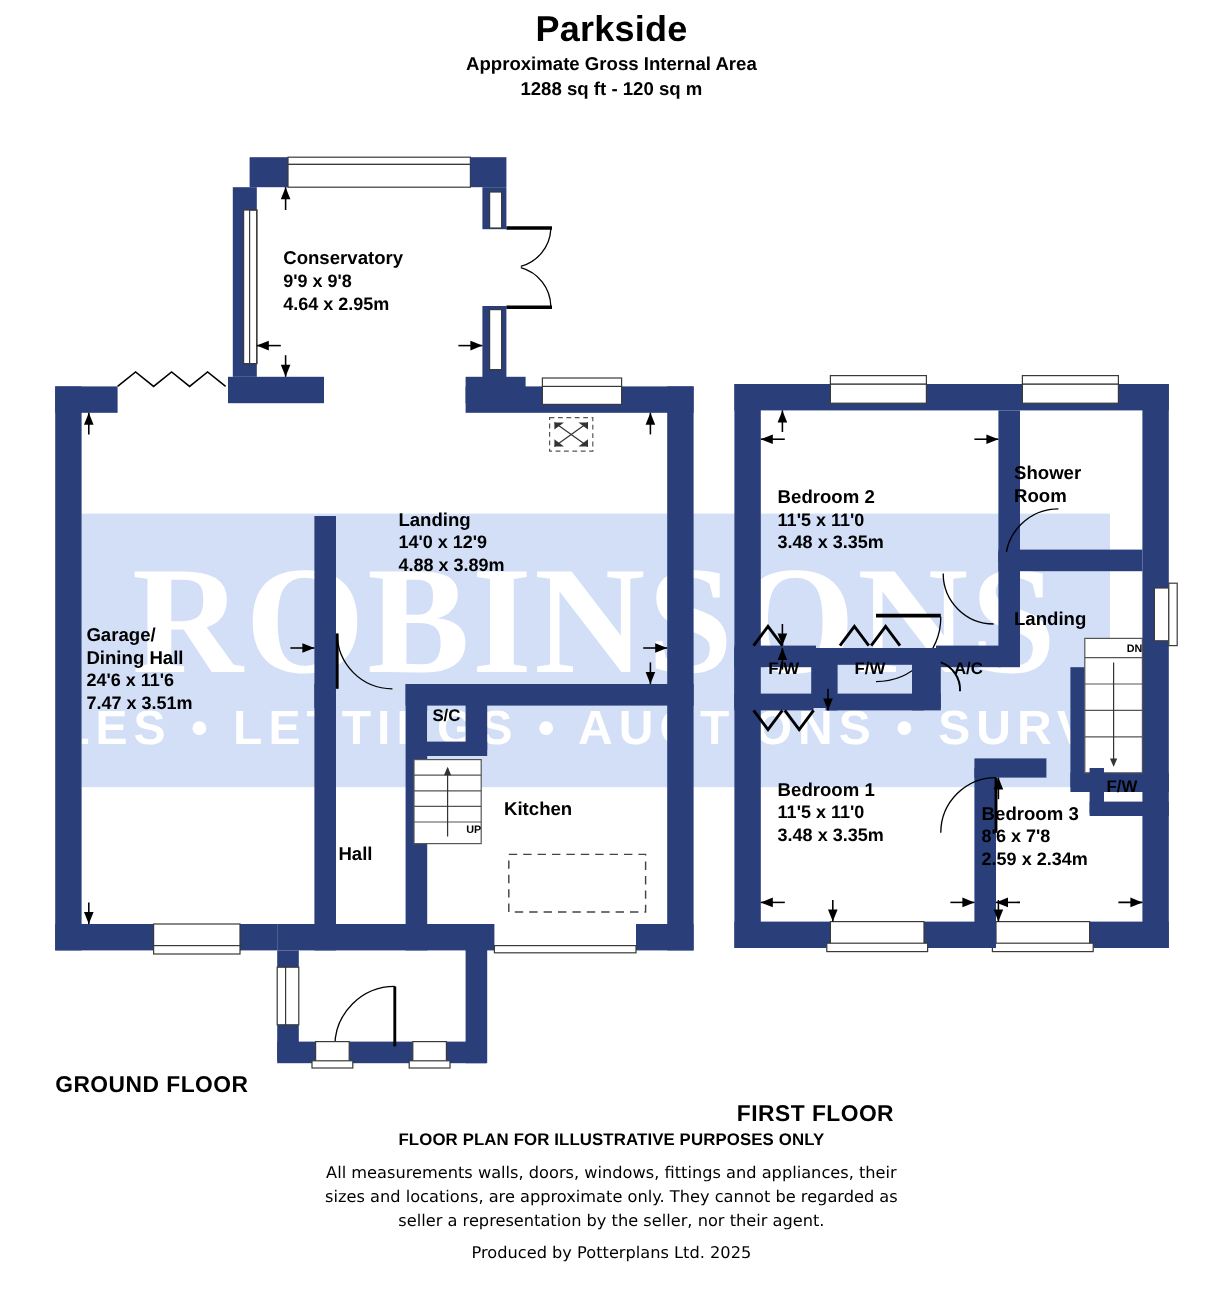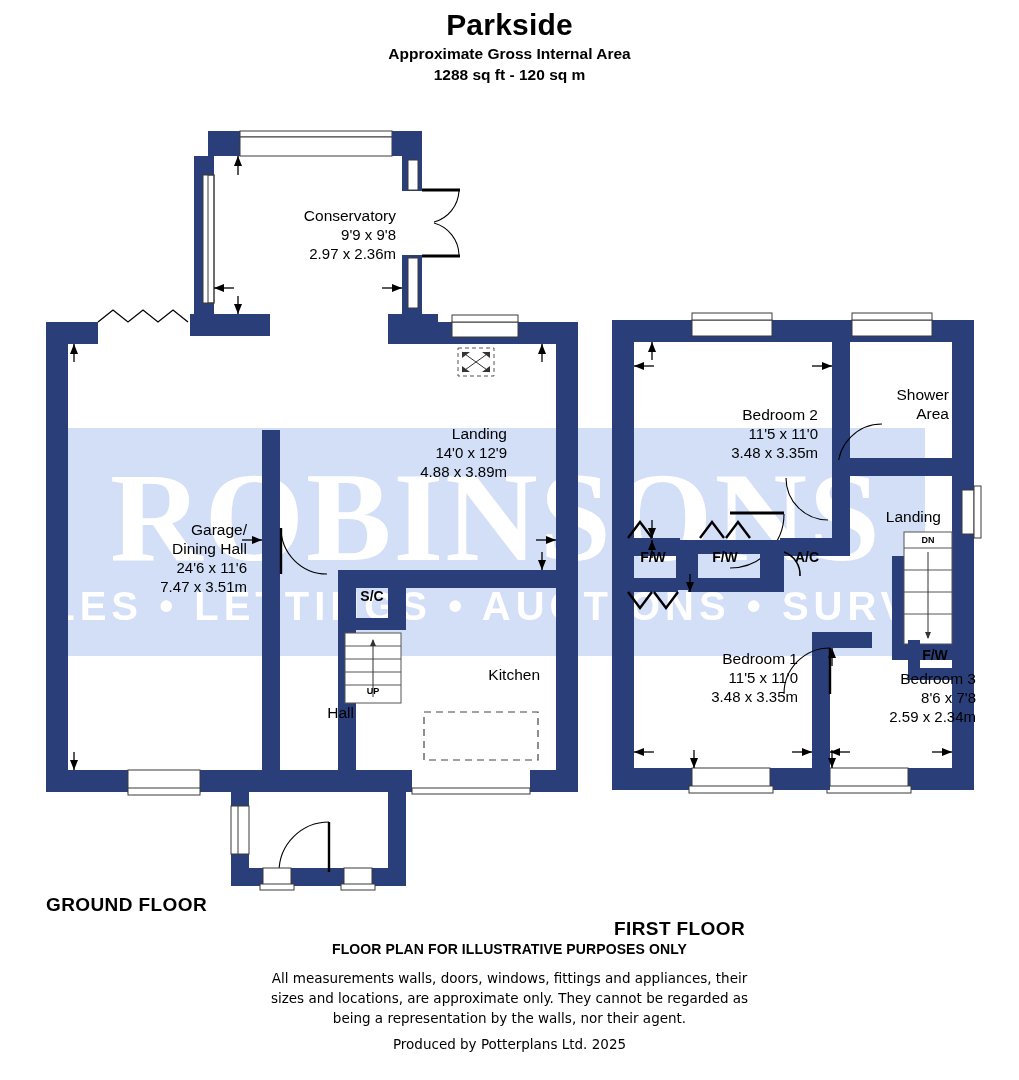--- a/index.html
+++ b/index.html
@@ -14,25 +14,25 @@
   #title{top:8px;font-size:30px;font-weight:bold;letter-spacing:.2px;}
   #sub1{top:45px;font-size:15.5px;font-weight:bold;}
   #sub2{top:66px;font-size:15.5px;font-weight:bold;}
   .floorlbl{position:absolute;font-size:19px;font-weight:bold;letter-spacing:.4px;}
   #gf-label{left:46px;top:894px;}
   #ff-label{left:614px;top:894px;margin-top:24px;}
   .foot{position:absolute;width:100%;text-align:center;}
   #foot-head{top:941px;font-size:14px;font-weight:bold;letter-spacing:.1px;}
   #foot-body{top:968px;font-size:13.5px;line-height:20px;font-family:"DejaVu Sans",sans-serif;}
   #foot-prod{top:1036px;font-size:13.5px;font-family:"DejaVu Sans",sans-serif;}
-  .rmlbl{position:absolute;text-align:right;font-weight:normal;pointer-events:none;}
+  .rmlbl{position:absolute;text-align:left;font-weight:bold;pointer-events:none;}
   .rmlbl .nm{font-size:15.5px;line-height:19px;}
   .rmlbl .dim{font-size:15px;line-height:19px;}
   .small{position:absolute;text-align:center;font-weight:bold;font-size:14px;}
-  .tiny{position:absolute;text-align:center;font-weight:bold;font-size:9px;}
+  .tiny{position:absolute;text-align:right;font-weight:bold;font-size:9px;}
   svg{display:block;}
 </style>
 </head>
 <body>
 
 <div class="hdr" id="title">Parkside</div>
 <div class="hdr" id="sub1">Approximate Gross Internal Area</div>
 <div class="hdr" id="sub2">1288 sq ft - 120 sq m</div>
 
 <svg id="plan" viewBox="0 0 1019 1080" xmlns="http://www.w3.org/2000/svg">
@@ -289,21 +289,21 @@
       <polygon points="832,648 828,658 836,658" fill="#000" stroke="none"></polygon>
       <line x1="832" y1="768" x2="832" y2="750"></line>
       <polygon points="832,768 828,758 836,758" fill="#000" stroke="none"></polygon>
     </g>
   </g>
 </svg>
 
 <div class="rmlbl" style="left:236px;top:206px;width:160px;">
   <div class="nm">Conservatory</div>
   <div class="dim">9'9 x 9'8</div>
-  <div class="dim">2.97 x 2.36m</div>
+  <div class="dim">4.64 x 2.95m</div>
 </div>
 
 <div class="rmlbl" style="left:332px;top:424px;width:175px;">
   <div class="nm">Landing</div>
   <div class="dim">14'0 x 12'9</div>
   <div class="dim">4.88 x 3.89m</div>
 </div>
 
 <div class="rmlbl" style="left:72px;top:520px;width:175px;">
   <div class="nm">Garage/</div>
@@ -324,28 +324,28 @@
 <div class="tiny" style="left:345px;top:686px;width:56px;">UP</div>
 
 <div class="rmlbl" style="left:648px;top:405px;width:170px;">
   <div class="nm">Bedroom 2</div>
   <div class="dim">11'5 x 11'0</div>
   <div class="dim">3.48 x 3.35m</div>
 </div>
 
 <div class="rmlbl" style="left:845px;top:385px;width:104px;">
   <div class="nm">Shower</div>
-  <div class="nm">Area</div>
+  <div class="nm">Room</div>
 </div>
 
 <div class="rmlbl" style="left:845px;top:507px;width:96px;">
   <div class="nm">Landing</div>
 </div>
 
-<div class="rmlbl" style="left:628px;top:649px;width:170px;">
+<div class="rmlbl" style="left:648px;top:649px;width:170px;">
   <div class="nm">Bedroom 1</div>
   <div class="dim">11'5 x 11'0</div>
   <div class="dim">3.48 x 3.35m</div>
 </div>
 
 <div class="rmlbl" style="left:818px;top:669px;width:158px;">
   <div class="nm">Bedroom 3</div>
   <div class="dim">8'6 x 7'8</div>
   <div class="dim">2.59 x 2.34m</div>
 </div>
@@ -356,15 +356,15 @@
 <div class="small" style="left:910px;top:647px;width:50px;">F/W</div>
 <div class="tiny" style="left:904px;top:535px;width:48px;">DN</div>
 
 <div class="floorlbl" id="gf-label">GROUND FLOOR</div>
 <div class="floorlbl" id="ff-label">FIRST FLOOR</div>
 
 <div class="foot" id="foot-head">FLOOR PLAN FOR ILLUSTRATIVE PURPOSES ONLY</div>
 <div class="foot" id="foot-body">
   <div>All measurements walls, doors, windows, fittings and appliances, their</div>
   <div>sizes and locations, are approximate only. They cannot be regarded as</div>
-  <div>being a representation by the walls, nor their agent.</div>
+  <div>seller a representation by the seller, nor their agent.</div>
 </div>
 <div class="foot" id="foot-prod">Produced by Potterplans Ltd. 2025</div>
 
 </body></html>

